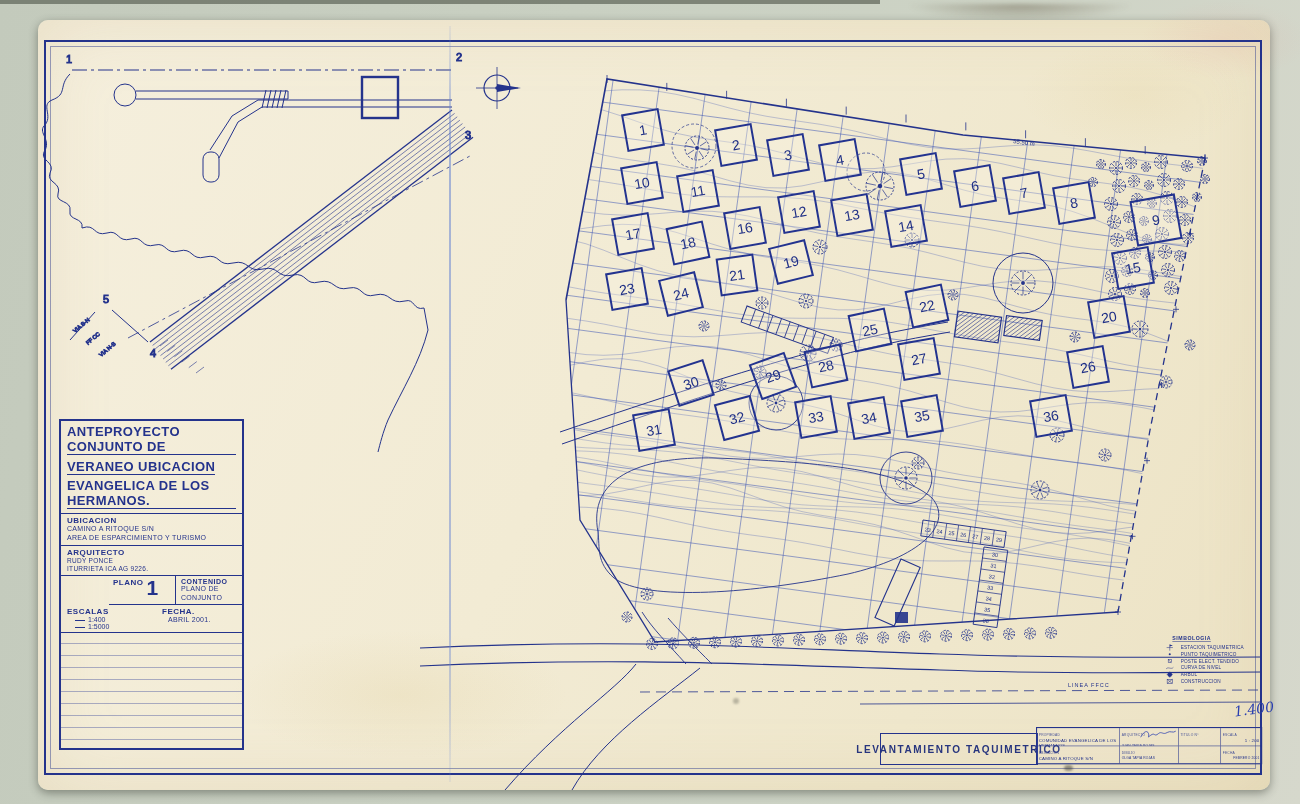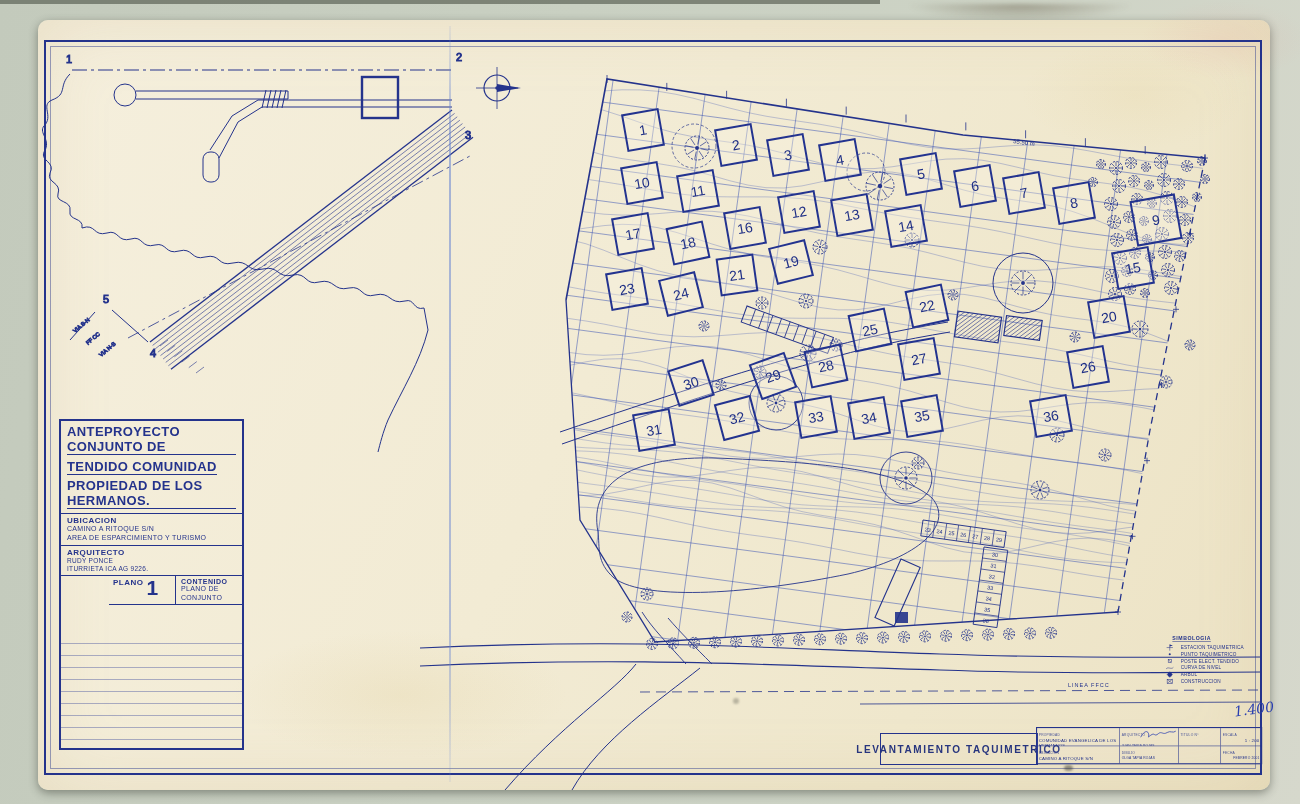--- a/index.html
+++ b/index.html
@@ -1470,41 +1470,52 @@
       <span>35</span>
     </div>
     <div class="lot" style="left: 1032px; top: 397px; width: 34px; height: 34px; transform: rotate(-10deg);">
       <span>36</span>
     </div>
   </div>
 
 <div class="tblock">
   <div class="tb-sec">
     <div><span class="tb-title-line">ANTEPROYECTO CONJUNTO DE</span></div>
-    <div><span class="tb-title-line">TENDIDO COMUNIDAD</span></div>
-    <div><span class="tb-title-line">PROPIEDAD DE LOS HERMANOS.</span></div>
+    <div><span class="tb-title-line">VERANEO UBICACION</span></div>
+    <div><span class="tb-title-line">EVANGELICA DE LOS HERMANOS.</span></div>
   </div>
   <div class="tb-sec">
     <div class="tb-label">UBICACION</div>
     <div class="tb-line">CAMINO A RITOQUE S/N</div>
     <div class="tb-line">AREA  DE  ESPARCIMIENTO Y TURISMO</div>
   </div>
   <div class="tb-sec">
     <div class="tb-label">ARQUITECTO</div>
     <div class="tb-line" style="font-size:6.5px">RUDY PONCE</div>
     <div class="tb-line" style="font-size:6.5px">ITURRIETA   ICA AG 9226.</div>
   </div>
   <div class="tb-plano">
     <div class="tb-plano-left">
       <span class="tb-label">PLANO</span>
       <span class="tb-plano-num">1</span>
     </div>
     <div class="tb-plano-right">
       <div class="tb-label" style="font-size:7px">CONTENIDO</div>
       <div class="tb-line">PLANO DE CONJUNTO</div>
+    </div>
+  </div>
+  <div class="tb-escalas">
+    <div class="tb-esc-left">
+      <div class="tb-label">ESCALAS</div>
+      <div class="tb-esc-val">1:400</div>
+      <div class="tb-esc-val">1:5000</div>
+    </div>
+    <div class="tb-esc-right">
+      <div class="tb-label">FECHA.</div>
+      <div class="tb-line" style="padding-left:6px">ABRIL   2001.</div>
     </div>
   </div>
   <div class="tb-rules"></div>
 </div>
 
 <div id="legend">
   <div class="lg-title">SIMBOLOGIA</div>
   <div id="legend-items">
       <div class="lg-item">
         <span class="lg-sym">

